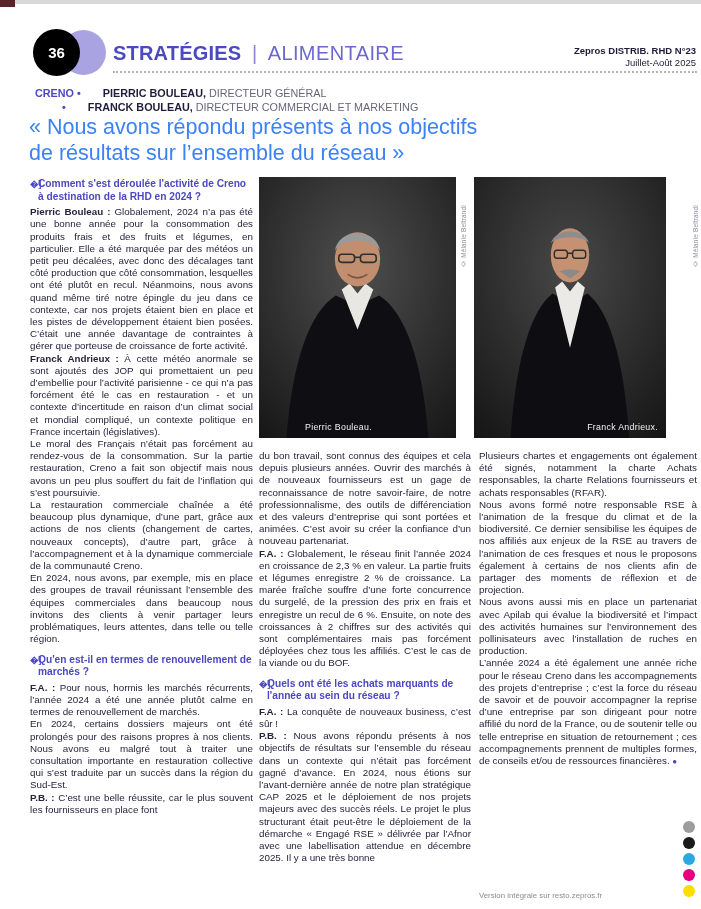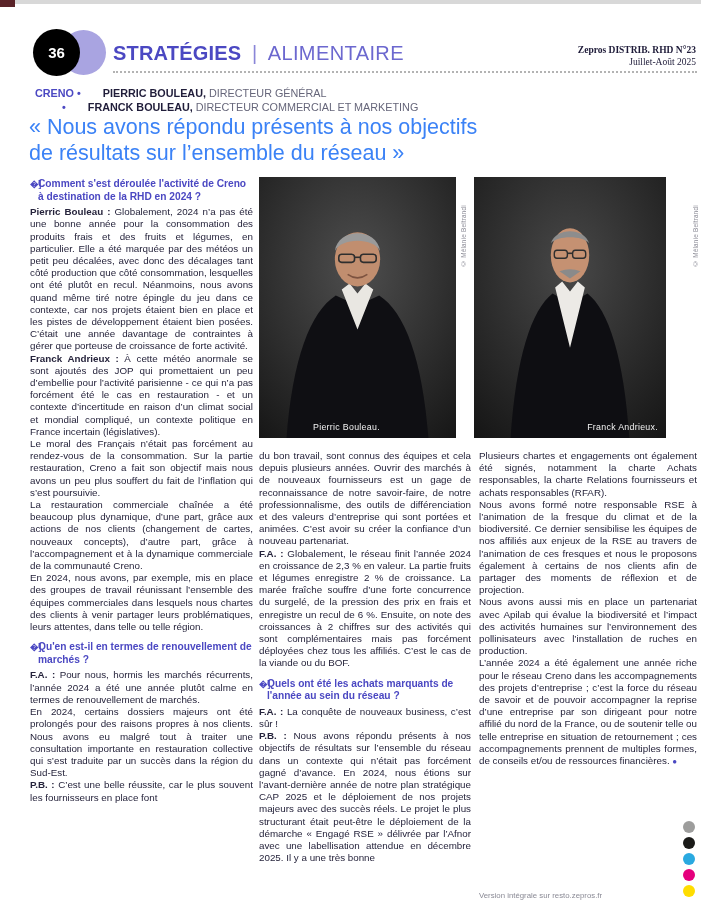--- a/index.html
+++ b/index.html
@@ -14,21 +14,21 @@
   .bubble{position:absolute;left:33px;top:29px;width:74px;height:47px;}
   .bubble .back{position:absolute;left:28px;top:1px;width:45px;height:45px;border-radius:50%;background:#a9a4e1;}
   .bubble .front{position:absolute;left:0;top:0;width:47px;height:47px;border-radius:50%;background:#000000;
                  display:flex;align-items:center;justify-content:center;color:#fff;font-weight:bold;font-size:15px;}
 
   .sectiontitle{position:absolute;left:113px;top:42px;font-size:20px;white-space:nowrap;}
   .sectiontitle .sec{color:#4b48c2;font-weight:bold;letter-spacing:.2px;}
   .sectiontitle .sep{color:#8a86d8;font-weight:normal;margin:0 5px;}
   .sectiontitle .sub{color:#6c68cf;font-weight:normal;letter-spacing:.4px;}
 
-  .issue{position:absolute;right:5px;top:45px;text-align:right;color:#1d1a38;font-size:9.5px;line-height:11.5px;font-family:Liberation Serif, serif;}
+  .issue{position:absolute;right:5px;top:45px;text-align:right;color:#1d1a38;font-size:9.5px;line-height:11.5px;}
   .issue .b{font-weight:bold;}
 
   .rule{position:absolute;left:113px;top:71px;width:584px;border-top:2px dotted #b3b3b3;}
 
   
   .kicker{position:absolute;left:35px;top:87px;font-size:10.8px;line-height:13.6px;color:#66667a;white-space:nowrap;}
   .kicker .brand,.kicker .dot{color:#4b48c2;font-weight:bold;}
   .kicker .name{color:#201d3a;font-weight:bold;padding-left:19px;}
   .kicker .l2{margin-left:27px;}
 
@@ -48,21 +48,21 @@
   .q .qtext{flex:1;}
   .col .q:first-child{margin-top:0;}
   .enddot{color:#4b48c2;font-size:8px;}
 
   
   .photo{position:absolute;top:177px;height:261px;overflow:hidden;background:#1c1c1c;}
   .photo1{left:259px;width:197px;}
   .photo2{left:474px;width:192px;}
   .photo svg{width:100%;height:100%;display:block;}
   .photo .cap{position:absolute;bottom:6px;color:#f2f2f2;font-size:8.8px;letter-spacing:.3px;}
-  .photo1 .cap{left:24px;padding-left:30px;}
+  .photo1 .cap{left:16px;padding-left:30px;}
   .photo2 .cap{right:8px;}
   .credit{position:absolute;top:177px;height:90px;width:9px;font-size:6.4px;color:#8a8a95;
           writing-mode:vertical-rl;transform:rotate(180deg);white-space:nowrap;letter-spacing:.2px;}
   .credit1{left:460px;}
   .credit2{left:692px;}
 
   .note{position:absolute;left:479px;top:891px;font-size:7.8px;color:#8a8a95;}
 
   
   .regdots{position:absolute;left:683px;top:821px;display:flex;flex-direction:column;gap:4px;}
@@ -162,21 +162,21 @@
 
   <section class="col col1">
     <div class="q">
       <span class="qmark">�]</span>
       <span class="qtext">Comment s'est déroulée l'activité de Creno à destination de la RHD en 2024 ?</span>
     </div>
     <p><span class="lead">Pierric Bouleau :</span> <span>Globalement, 2024 n’a pas été une bonne année pour la consommation des produits frais et des fruits et légumes, en particulier. Elle a été marquée par des météos un petit peu décalées, avec donc des décalages tant côté production que côté consommation, lesquelles ont été plutôt en recul. Néanmoins, nous avons quand même tiré notre épingle du jeu dans ce contexte, car nos projets étaient bien en place et les pistes de développement étaient bien posées. C’était une année davantage de contraintes à gérer que porteuse de croissance de forte activité.</span></p>
     <p><span class="lead">Franck Andrieux :</span> <span>À cette météo anormale se sont ajoutés des JOP qui promettaient un peu d’embellie pour l’activité parisienne - ce qui n’a pas forcément été le cas en restauration - et un contexte d’incertitude en raison d’un climat social et mondial compliqué, un contexte politique en France incertain (législatives).</span></p>
     <p><span>Le moral des Français n’était pas forcément au rendez-vous de la consommation. Sur la partie restauration, Creno a fait son objectif mais nous avons un peu plus souffert du fait de l’inflation qui s’est poursuivie.</span></p>
     <p><span>La restauration commerciale chaînée a été beaucoup plus dynamique, d’une part, grâce aux actions de nos clients (changement de cartes, nouveaux concepts), d’autre part, grâce à l’accompagnement et à la dynamique commerciale de la communauté Creno.</span></p>
-    <p><span>En 2024, nous avons, par exemple, mis en place des groupes de travail réunissant l’ensemble des équipes commerciales dans lesquels nous chartes des clients à venir partager leurs problématiques, leurs attentes, dans telle ou telle région.</span></p>
+    <p><span>En 2024, nous avons, par exemple, mis en place des groupes de travail réunissant l’ensemble des équipes commerciales dans beaucoup nous invitons des clients à venir partager leurs problématiques, leurs attentes, dans telle ou telle région.</span></p>
     <div class="q">
       <span class="qmark">�]</span>
       <span class="qtext">Qu'en est-il en termes de renouvellement de marchés ?</span>
     </div>
     <p><span class="lead">F.A. :</span> <span>Pour nous, hormis les marchés récurrents, l’année 2024 a été une année plutôt calme en termes de renouvellement de marchés.</span></p>
     <p><span>En 2024, certains dossiers majeurs ont été prolongés pour des raisons propres à nos clients. Nous avons eu malgré tout à traiter une consultation importante en restauration collective qui s’est traduite par un succès dans la région du Sud-Est.</span></p>
     <p><span class="lead">P.B. :</span> <span>C’est une belle réussite, car le plus souvent les fournisseurs en place font</span></p>
   </section>
 
   <section class="col col2">

